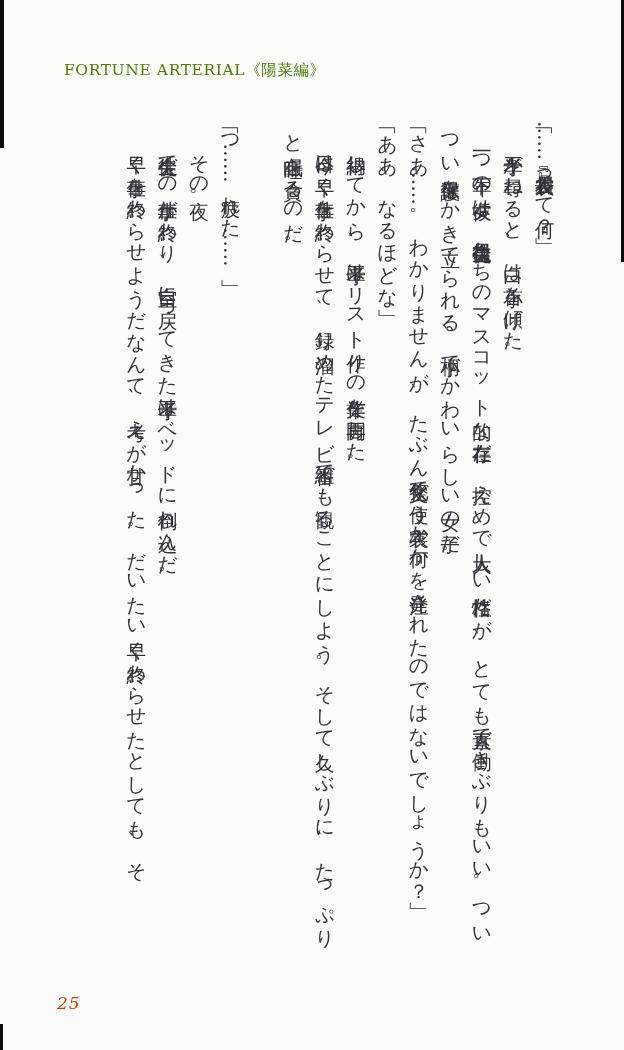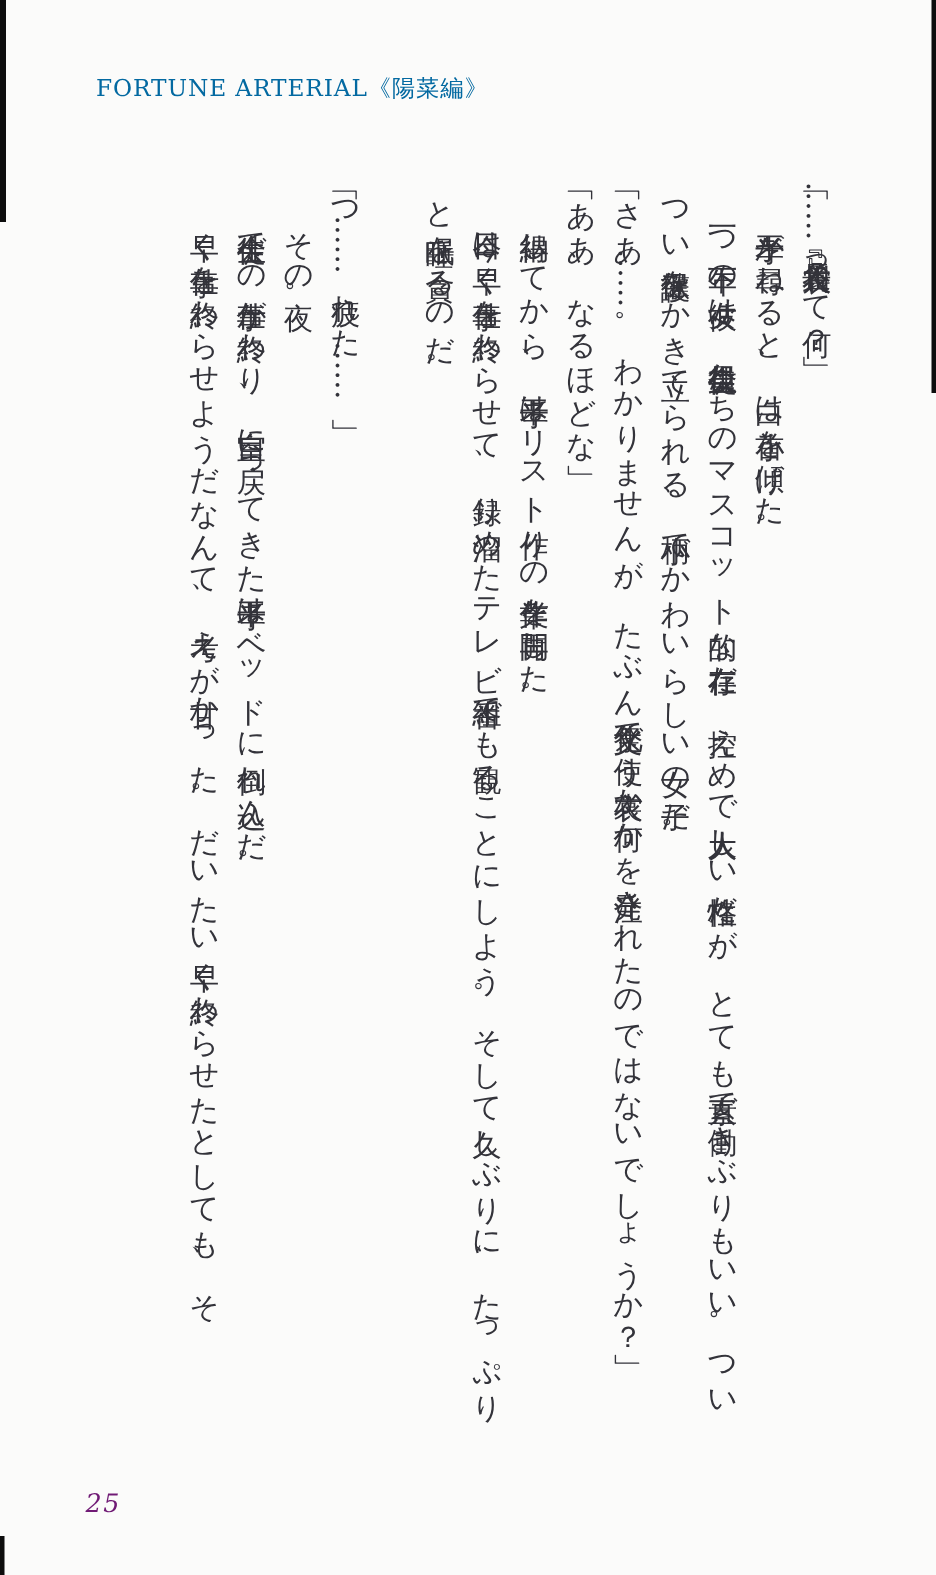--- a/index.html
+++ b/index.html
@@ -21,24 +21,24 @@
     position: absolute;
     background: #0d0d0d;
   }
   .edge-left  { left: 0; top: 0; width: 4px; height: 148px; }
   .edge-right { right: 0; top: 0; width: 3px; height: 262px; }
   .edge-bottom-left { left: 0; bottom: 0; width: 3px; height: 26px; }
 
   .running-header {
     position: absolute;
     left: 64px;
-    top: 49px;
+    top: 60px;
     font-size: 15.5px;
     letter-spacing: 0.6px;
-    color: #0369a1;
+    color: #4d7c0f;
     white-space: nowrap;
   }
 
   .text-block {
     position: absolute;
     top: 121px;
     right: 64px;
     height: 824px;
     writing-mode: vertical-rl;
     -webkit-writing-mode: vertical-rl;
@@ -55,21 +55,21 @@
   }
   .para.indent { text-indent: 1em; }
   .para.blank  { }
 
   .page-number {
     position: absolute;
     left: 57px;
     top: 993px;
     font-size: 17px;
     font-style: italic;
-    color: #701a75;
+    color: #c2410c;
     letter-spacing: 1px;
   }
 </style>
 </head>
 <body>
 
 <div class="page">
   <div class="running-header">FORTUNE ARTERIAL《陽菜編》</div>
 
   <div class="text-block">

